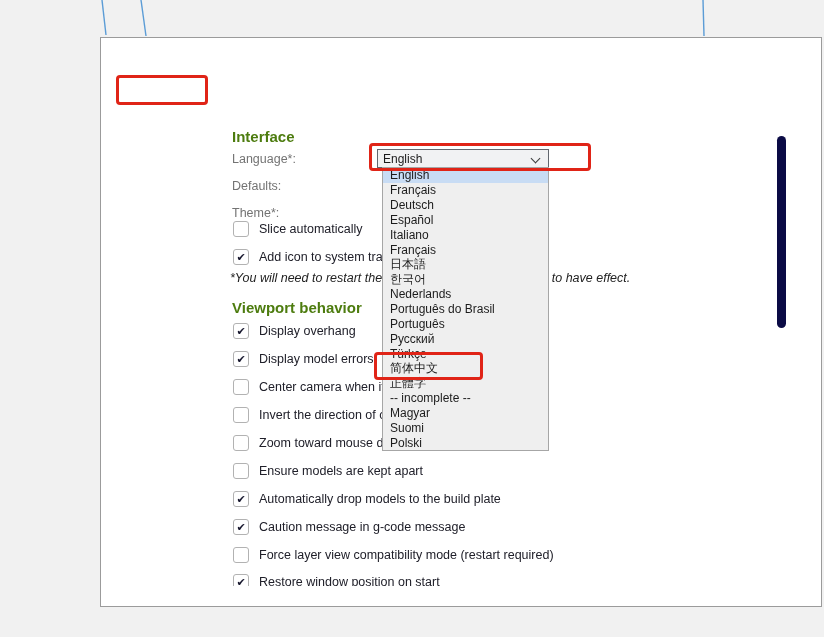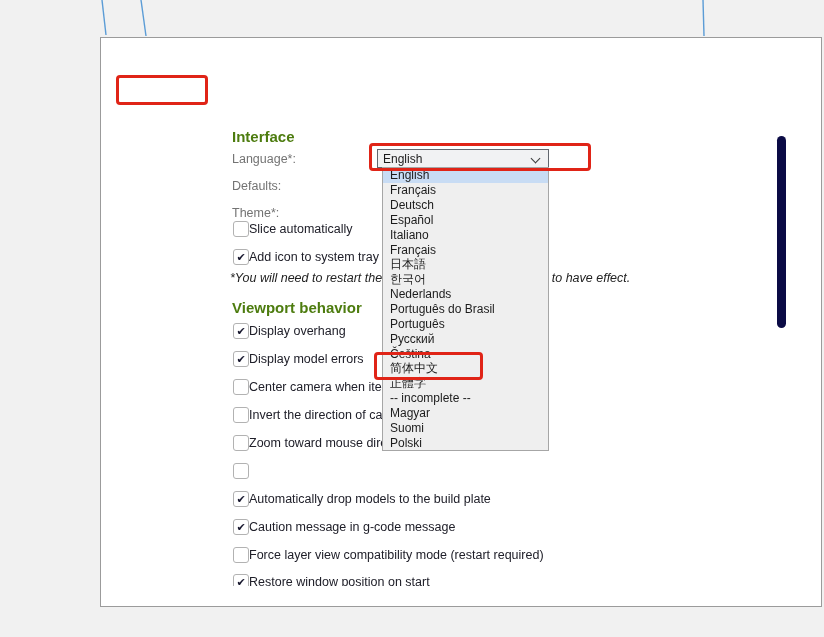--- a/index.html
+++ b/index.html
@@ -36,21 +36,21 @@
                   border:1px solid #2a6db8; border-radius:2px; color:#2f6ec3; font-size:13px;
                   display:flex; align-items:center; justify-content:center; cursor:pointer; }
 
   
   .panel { position:absolute; left:222px; top:122px; width:549px; height:464px; background:#f9f9fa; }
   .bottom-strip { position:absolute; left:101px; top:595px; width:720px; height:11px; background:#e9e9e9; }
 
   .sec-head { position:absolute; left:232px; font-size:15px; font-weight:bold; color:#4d7c0f; z-index:2; }
   .flabel { position:absolute; left:232px; height:18px; font-size:12.5px; color:#737373; line-height:18px; z-index:2; }
 
-  .crow { position:absolute; left:233px; height:18px; display:flex; align-items:center; z-index:2; }
+  .crow { position:absolute; left:233px; height:18px; display:flex; align-items:center; gap:10px; z-index:2; }
   .cb { width:16px; height:16px; background:#ffffff; border:1px solid #b2b2b2; border-radius:3px;
         display:flex; align-items:center; justify-content:center; flex:none; }
   .cb .mark { font-size:11px; line-height:1; color:#17172e; }
   .clabel { font-size:12.5px; color:#20202a; white-space:nowrap; }
   .note { position:absolute; left:230px; top:271px; font-size:12.5px; font-style:italic; color:#222; z-index:2; white-space:nowrap; }
   .clipwrap { position:absolute; left:0; top:573px; width:824px; height:13px; overflow:hidden; z-index:2; }
   .clipwrap .crow { top:0; }
 
   
   .combo { position:absolute; left:377px; top:149px; width:172px; height:19px; background:#f1f2f3;
@@ -167,20 +167,21 @@
   <div class="crow" style="top:434px">
     <span class="cb">
         <span class="mark"></span>
       </span>
     <span class="clabel">Zoom toward mouse direction</span>
   </div>
   <div class="crow" style="top:462px">
     <span class="cb">
         <span class="mark"></span>
       </span>
+    <span class="clabel">Ensure models are kept apart</span>
   </div>
   <div class="crow" style="top:490px">
     <span class="cb">
         <span class="mark">✔</span>
       </span>
     <span class="clabel">Automatically drop models to the build plate</span>
   </div>
   <div class="crow" style="top:518px">
     <span class="cb">
         <span class="mark">✔</span>
@@ -213,21 +214,21 @@
     <div class="opt">Deutsch</div>
     <div class="opt">Español</div>
     <div class="opt">Italiano</div>
     <div class="opt">Français</div>
     <div class="opt">日本語</div>
     <div class="opt">한국어</div>
     <div class="opt">Nederlands</div>
     <div class="opt">Português do Brasil</div>
     <div class="opt">Português</div>
     <div class="opt">Русский</div>
-    <div class="opt">Čeština</div>
+    <div class="opt">Türkçe</div>
     <div class="opt">简体中文</div>
     <div class="opt">正體字</div>
     <div class="opt">-- incomplete --</div>
     <div class="opt">Magyar</div>
     <div class="opt">Suomi</div>
     <div class="opt">Polski</div>
   </div>
 
   <div class="scroll-thumb"></div>
 

